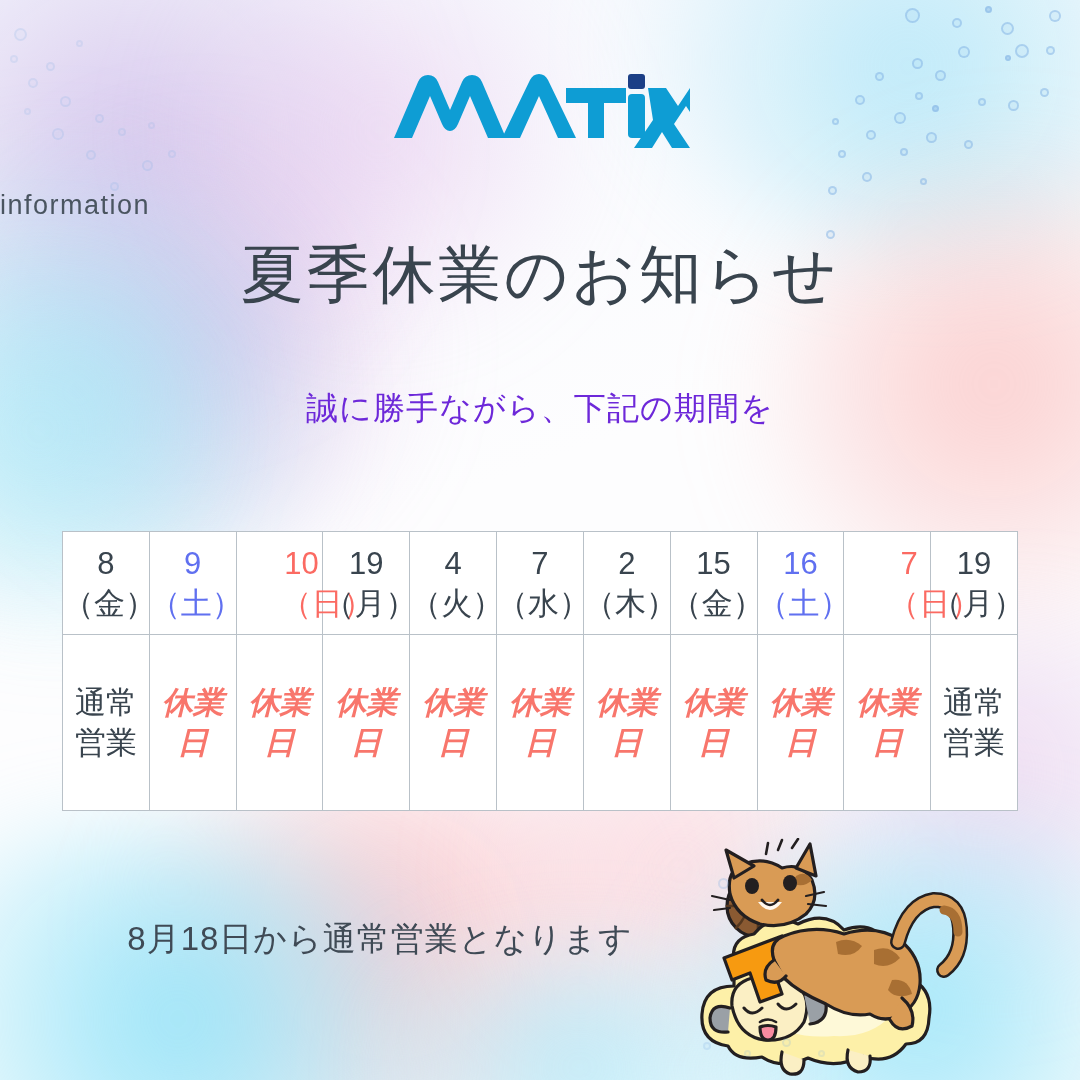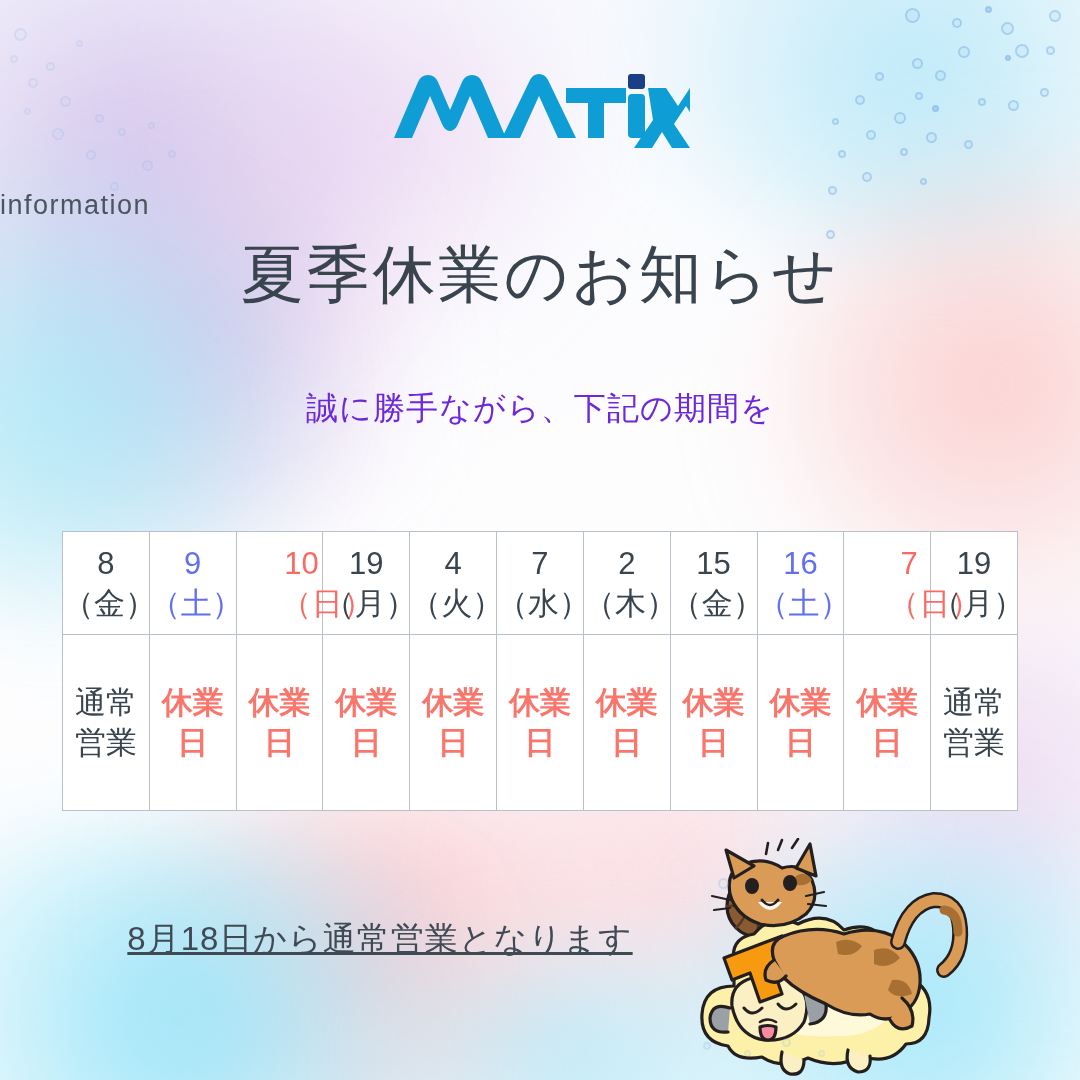--- a/index.html
+++ b/index.html
@@ -118,31 +118,31 @@
   td.sat{ color:#6070f0; }
   td.sun{ color:#fb6a62;padding-left:44px; }
 
   td.stat{
     height:176px;
     font-size:31px; line-height:1.28;
     font-weight:700;
     color:#39444e;
   }
   td.stat span{ display:block; }
-  td.stat.closed{ color:#f8766c; }
+  td.stat.closed{ color:#f8766c;font-style:italic; }
   td.stat.open{ color:#39444e; font-weight:500; }
 
   
   .footer{
     position:absolute; left:0; top:912px; width:760px;
     text-align:center;
     font-size:33px; line-height:1.62; letter-spacing:.03em;
     color:#3f4a55;
   }
-  .footer div{ white-space:nowrap;text-decoration:underline; }
+  .footer div{ white-space:nowrap; }
 
   
   .mascot{ position:absolute; left:686px; top:838px; width:360px; height:242px; }
 </style>
 </head>
 <body>
 
 <div id="poster">
 
   <div class="bg-layer">

